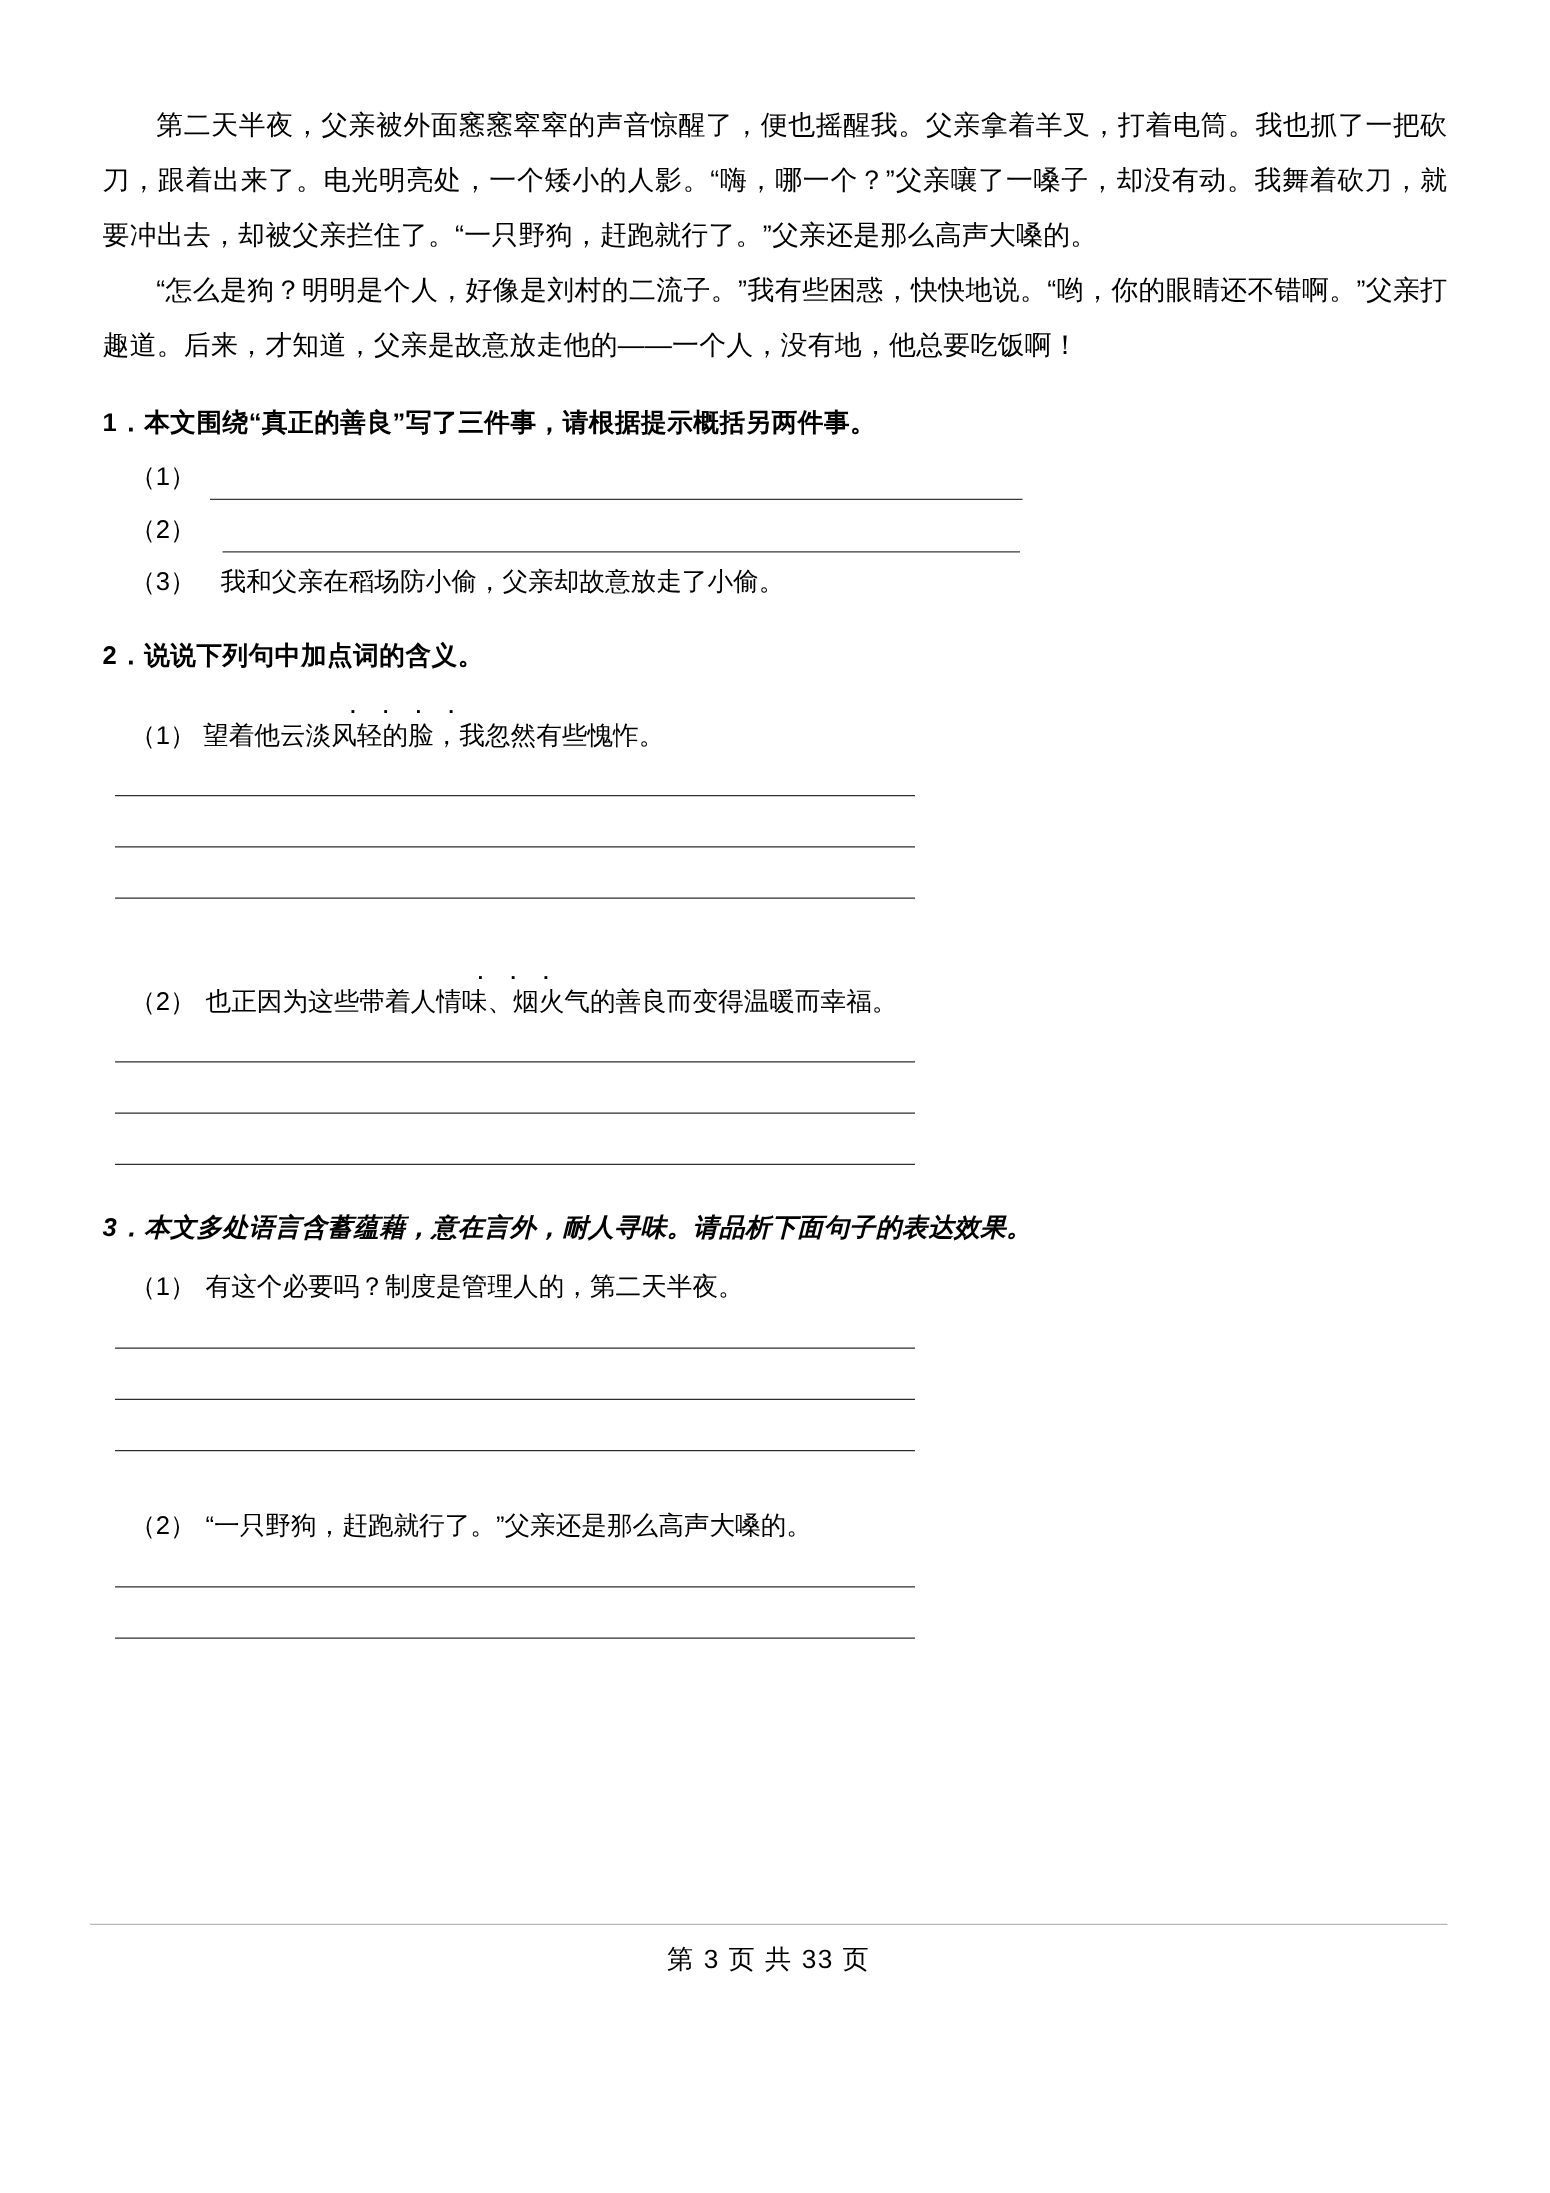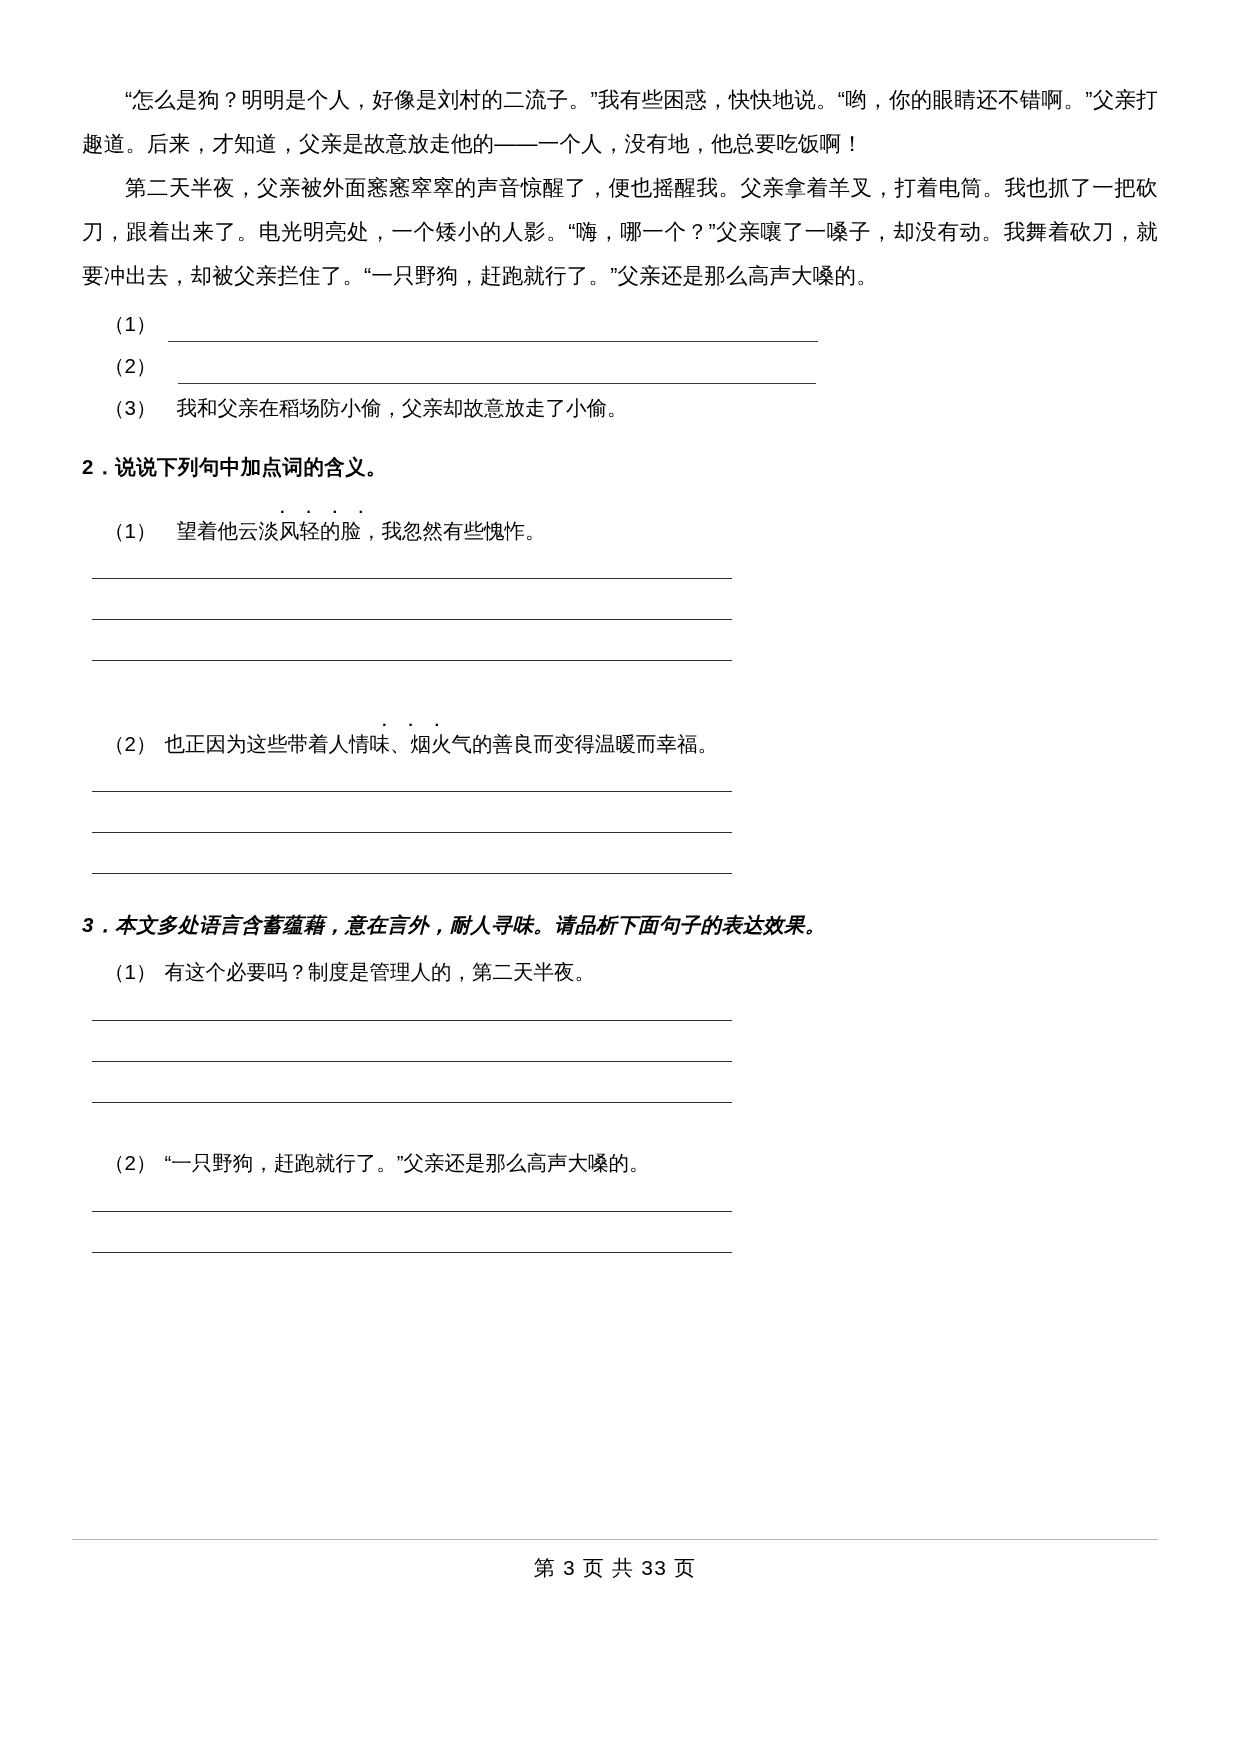--- a/index.html
+++ b/index.html
@@ -131,25 +131,28 @@
   }
 </style>
 </head>
 <body>
 
 <div class="page">
 
   <div class="body-col">
 
     <div>
+      <p class="para">第二天半夜，父亲被外面窸窸窣窣的声音惊醒了，便也摇醒我。父亲拿着羊叉，打着电筒。我也抓了一把砍刀，跟着出来了。电光明亮处，一个矮小的人影。“嗨，哪一个？”父亲嚷了一嗓子，却没有动。我舞着砍刀，就要冲出去，却被父亲拦住了。“一只野狗，赶跑就行了。”父亲还是那么高声大嗓的。</p>
       <p class="para">“怎么是狗？明明是个人，好像是刘村的二流子。”我有些困惑，快快地说。“哟，你的眼睛还不错啊。”父亲打趣道。后来，才知道，父亲是故意放走他的——一个人，没有地，他总要吃饭啊！</p>
-      <p class="para">第二天半夜，父亲被外面窸窸窣窣的声音惊醒了，便也摇醒我。父亲拿着羊叉，打着电筒。我也抓了一把砍刀，跟着出来了。电光明亮处，一个矮小的人影。“嗨，哪一个？”父亲嚷了一嗓子，却没有动。我舞着砍刀，就要冲出去，却被父亲拦住了。“一只野狗，赶跑就行了。”父亲还是那么高声大嗓的。</p>
-    </div>
-
-    <div>
+    </div>
+
+    <div>
+      <div class="q-head">
+        <span class="qnum">1</span><span>．</span><span>本文围绕“真正的善良”写了三件事，请根据提示概括另两件事。</span>
+      </div>
 
       <div class="subitem" style="margin-top:8px;">
         <span class="lbl">（1）</span>
         <span class="fill-rule" style="width:650px;"></span>
       </div>
 
       <div class="subitem" style="margin-top:6px;">
         <span class="lbl">（2）</span>
         <span class="fill-rule" style="width:638px;margin-left:22px;"></span>
       </div>
@@ -161,21 +164,21 @@
     </div>
 
     <div>
       <div class="q-head">
         <span class="qnum">2</span><span>．</span><span>说说下列句中加点词的含义。</span>
       </div>
 
       <div class="dotted-wrap" style="margin-top:14px;">
         <div class="dots" style="padding-left:168px;">． ． ． ．</div>
         <div class="dotted-line">
-          <span>（1）</span><span style="margin-left:20px;">望着他云淡风轻的脸，我忽然有些愧怍。</span>
+          <span>（1）</span><span style="margin-left:6px;">望着他云淡风轻的脸，我忽然有些愧怍。</span>
         </div>
       </div>
 
       <div class="rules">
         <div class="rule"></div>
         <div class="rule-gap"></div>
         <div class="rule"></div>
         <div class="rule-gap"></div>
         <div class="rule"></div>
       </div>

